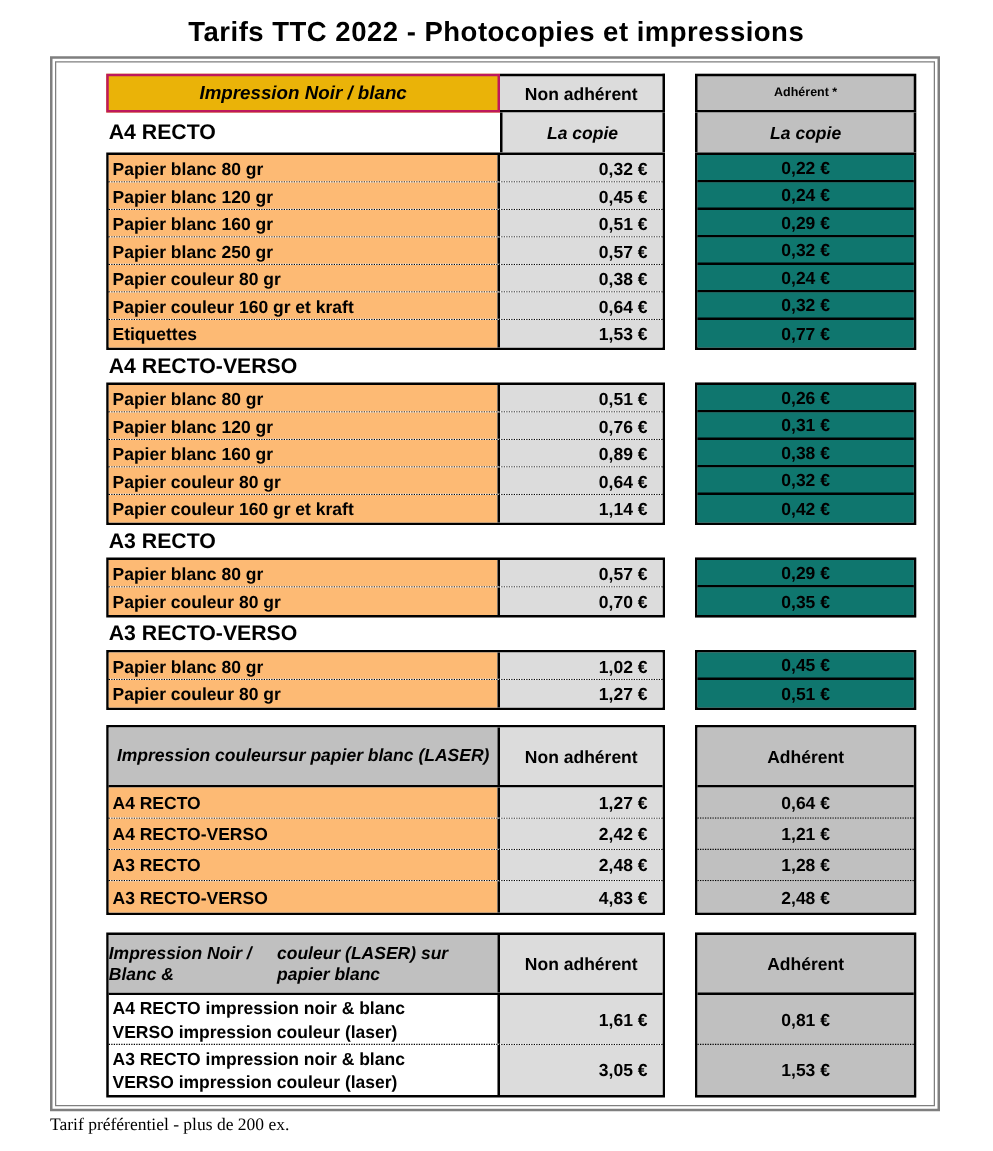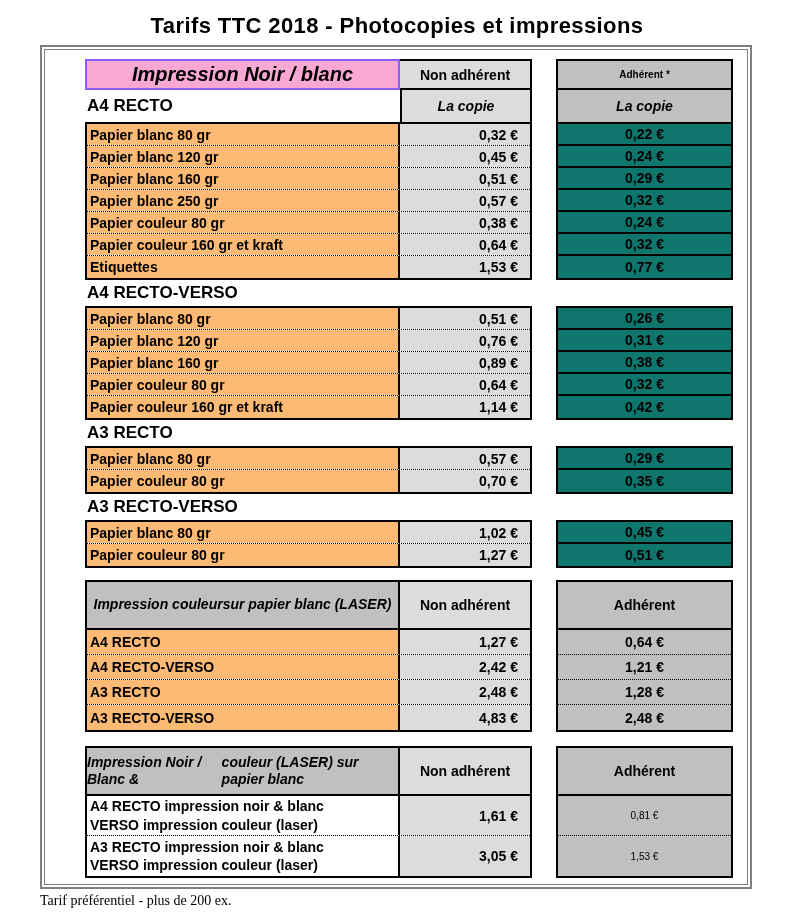--- a/index.html
+++ b/index.html
@@ -29,23 +29,23 @@
   .frame-inner {
     border: 1px solid #7f7f7f;
     padding: 9px 12px 6px 40px;
   }
 
   .gap24 { flex: 0 0 24px; }
 
   
   .bandA { display: flex; height: 31px; }
   .hA-item {
-    flex: 0 0 315px; border: 2px solid #8b5cf6; background: #f9a8d4;
-    display: flex; align-items: center; justify-content: center;
-    font-style: italic; font-weight: bold; font-size: 20px;
+    flex: 0 0 315px; border: 2px solid #be185d; background: #eab308;
+    display: flex; align-items: center; justify-content: center;
+    font-style: italic; font-weight: bold; font-size: 15px;
   }
   .hA-na {
     flex: 0 0 132px; border: 2px solid #000; border-left: none; background: #dcdcdc;
     display: flex; align-items: center; justify-content: center;
     font-weight: bold; font-size: 14px;
   }
   .hA-adh {
     flex: 0 0 177px; border: 2px solid #000; background: #c0c0c0;
     display: flex; align-items: center; justify-content: center;
     font-weight: bold; font-size: 10px;
@@ -127,36 +127,36 @@
   .t3row { display: flex; height: 40px; border-bottom: 1px dotted #000; }
   .lblock .t3row:last-child { border-bottom: none; }
   .lbl3 {
     flex: 1; display: flex; flex-direction: column; justify-content: center;
     padding-left: 3px; font-weight: bold; font-size: 14px; line-height: 1.3;
     white-space: nowrap; overflow: hidden;
   }
   .a3row {
     height: 40px; border-bottom: 1px dotted #000; background: #c0c0c0;
     display: flex; align-items: center; justify-content: center;
-    font-weight: normal; font-size: 10px;
+    font-weight: bold; font-size: 14px;
   }
   .ablock .a3row:last-child { border-bottom: none; }
 
   .footnote {
     margin: 4px 0 0 40px;
     font-family: "Liberation Serif", "DejaVu Serif", serif;
     font-size: 14px;
   }
 </style>
 </head>
 <body>
 
 <div class="page">
 
-  <div class="title">Tarifs TTC 2018 - Photocopies et impressions</div>
+  <div class="title">Tarifs TTC 2022 - Photocopies et impressions</div>
 
   <div class="frame-outer">
     <div class="frame-inner">
 
       <div class="bandA">
         <div class="hA-item">Impression Noir / blanc</div>
         <div class="hA-na">Non adhérent</div>
         <div class="gap24"></div>
         <div class="hA-adh">Adhérent *</div>
       </div>

